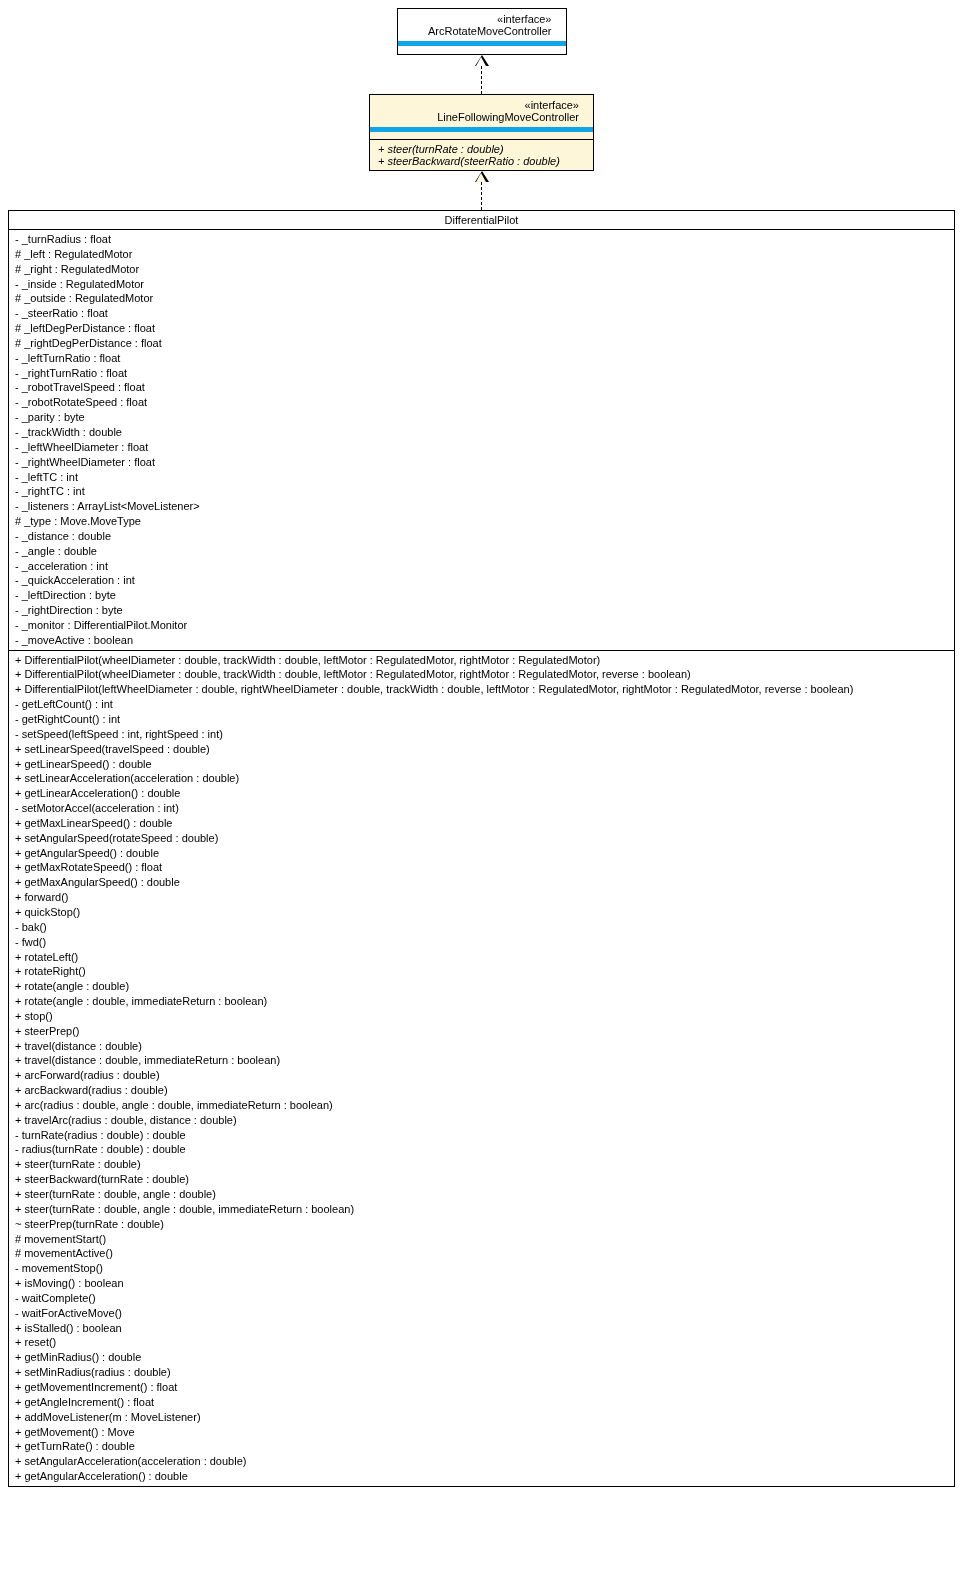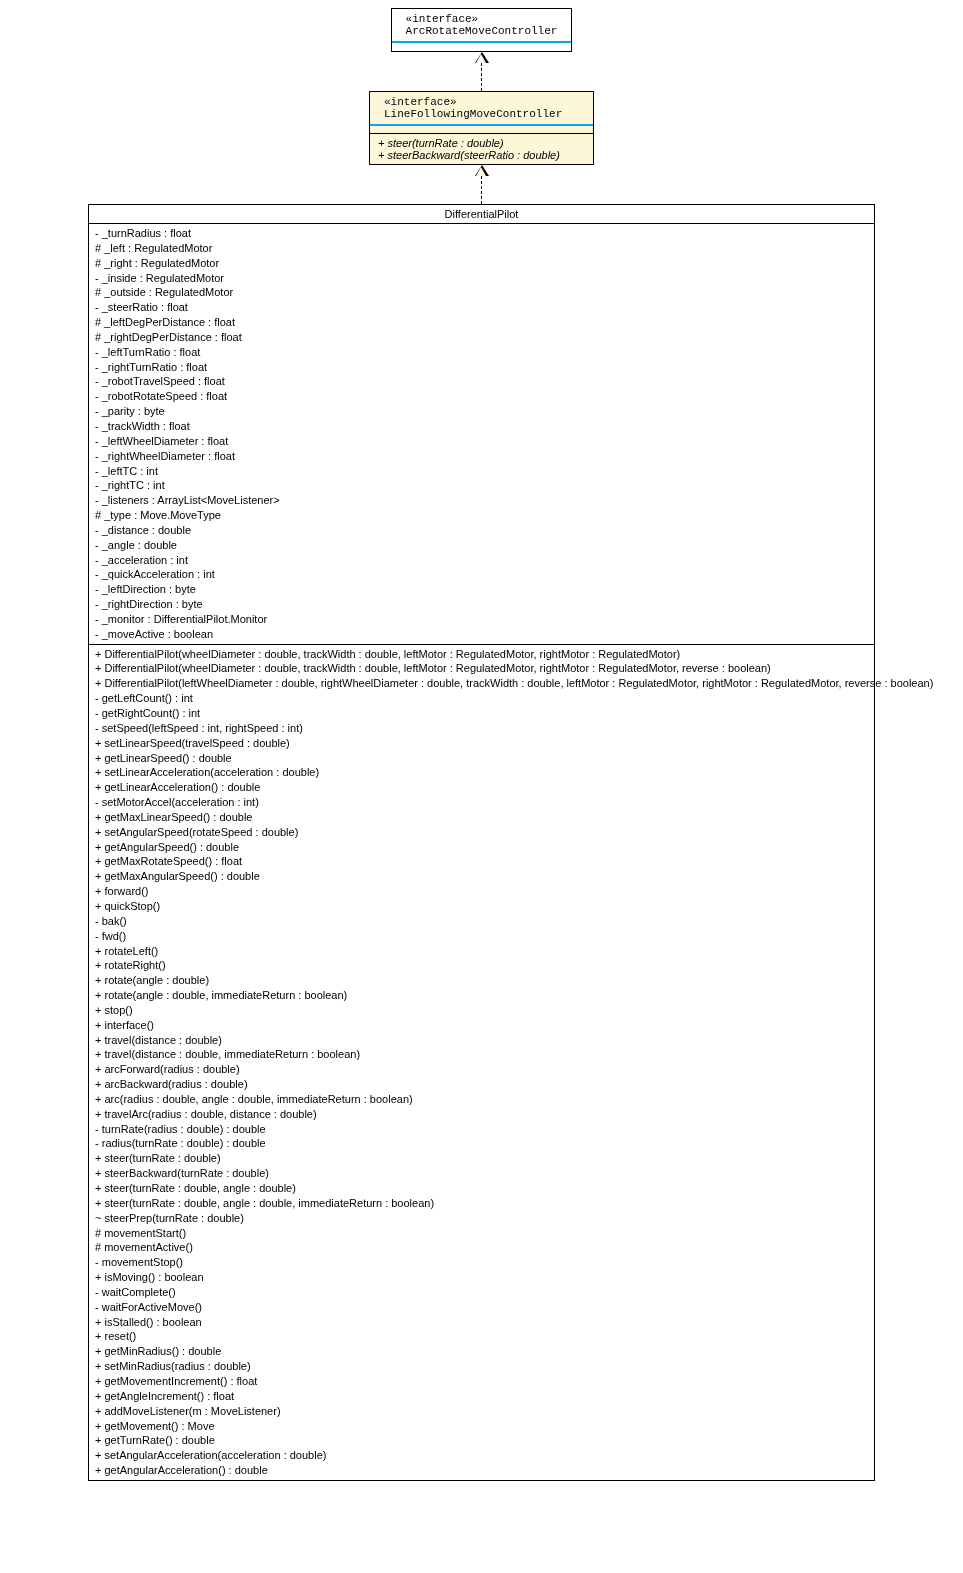--- a/index.html
+++ b/index.html
@@ -16,24 +16,23 @@
     align-items: center;
   }
   .box {
     border: 1px solid #000;
     background: #fff;
   }
   .box.yellow {
     background: #fdf6d8;
   }
   .box-header {
-    text-align: left;
+    text-align: right;
     padding: 4px 14px;
-    border-bottom: 2px solid #0ea5e9;
-    font-family: Liberation Mono, monospace;
+    border-bottom: 5px solid #0ea5e9;
   }
   .box-empty {
     height: 8px;
     border-bottom: 1px solid #000;
   }
   .box-section {
     padding: 3px 8px;
   }
   .stereotype {
     font-style: normal;
@@ -66,21 +65,21 @@
   }
   .hollow-tri.yellow-inner::after {
     border-bottom-color: #fdf6d8;
   }
   .dash-line {
     width: 0;
     height: 28px;
     border-left: 1.5px dashed #000;
   }
   .wide-box {
-    width: 787px;
+    width: 947px;
   }
   .wide-header {
     text-align: center;
     padding: 3px 0;
     border-bottom: 1px solid #000;
   }
   .attr-list, .op-list {
     padding: 2px 6px;
     line-height: 1.35;
   }
@@ -131,21 +130,21 @@
         <div class="row">- _inside : RegulatedMotor</div>
         <div class="row"># _outside : RegulatedMotor</div>
         <div class="row">- _steerRatio : float</div>
         <div class="row"># _leftDegPerDistance : float</div>
         <div class="row"># _rightDegPerDistance : float</div>
         <div class="row">- _leftTurnRatio : float</div>
         <div class="row">- _rightTurnRatio : float</div>
         <div class="row">- _robotTravelSpeed : float</div>
         <div class="row">- _robotRotateSpeed : float</div>
         <div class="row">- _parity : byte</div>
-        <div class="row">- _trackWidth : float</div>
+        <div class="row">- _trackWidth : double</div>
         <div class="row">- _leftWheelDiameter : float</div>
         <div class="row">- _rightWheelDiameter : float</div>
         <div class="row">- _leftTC : int</div>
         <div class="row">- _rightTC : int</div>
         <div class="row">- _listeners : ArrayList&lt;MoveListener&gt;</div>
         <div class="row"># _type : Move.MoveType</div>
         <div class="row">- _distance : double</div>
         <div class="row">- _angle : double</div>
         <div class="row">- _acceleration : int</div>
         <div class="row">- _quickAcceleration : int</div>
@@ -173,21 +172,21 @@
         <div class="row">+ getMaxAngularSpeed() : double</div>
         <div class="row">+ forward()</div>
         <div class="row">+ quickStop()</div>
         <div class="row">- bak()</div>
         <div class="row">- fwd()</div>
         <div class="row">+ rotateLeft()</div>
         <div class="row">+ rotateRight()</div>
         <div class="row">+ rotate(angle : double)</div>
         <div class="row">+ rotate(angle : double, immediateReturn : boolean)</div>
         <div class="row">+ stop()</div>
-        <div class="row">+ interface()</div>
+        <div class="row">+ steerPrep()</div>
         <div class="row">+ travel(distance : double)</div>
         <div class="row">+ travel(distance : double, immediateReturn : boolean)</div>
         <div class="row">+ arcForward(radius : double)</div>
         <div class="row">+ arcBackward(radius : double)</div>
         <div class="row">+ arc(radius : double, angle : double, immediateReturn : boolean)</div>
         <div class="row">+ travelArc(radius : double, distance : double)</div>
         <div class="row">- turnRate(radius : double) : double</div>
         <div class="row">- radius(turnRate : double) : double</div>
         <div class="row">+ steer(turnRate : double)</div>
         <div class="row">+ steerBackward(turnRate : double)</div>

